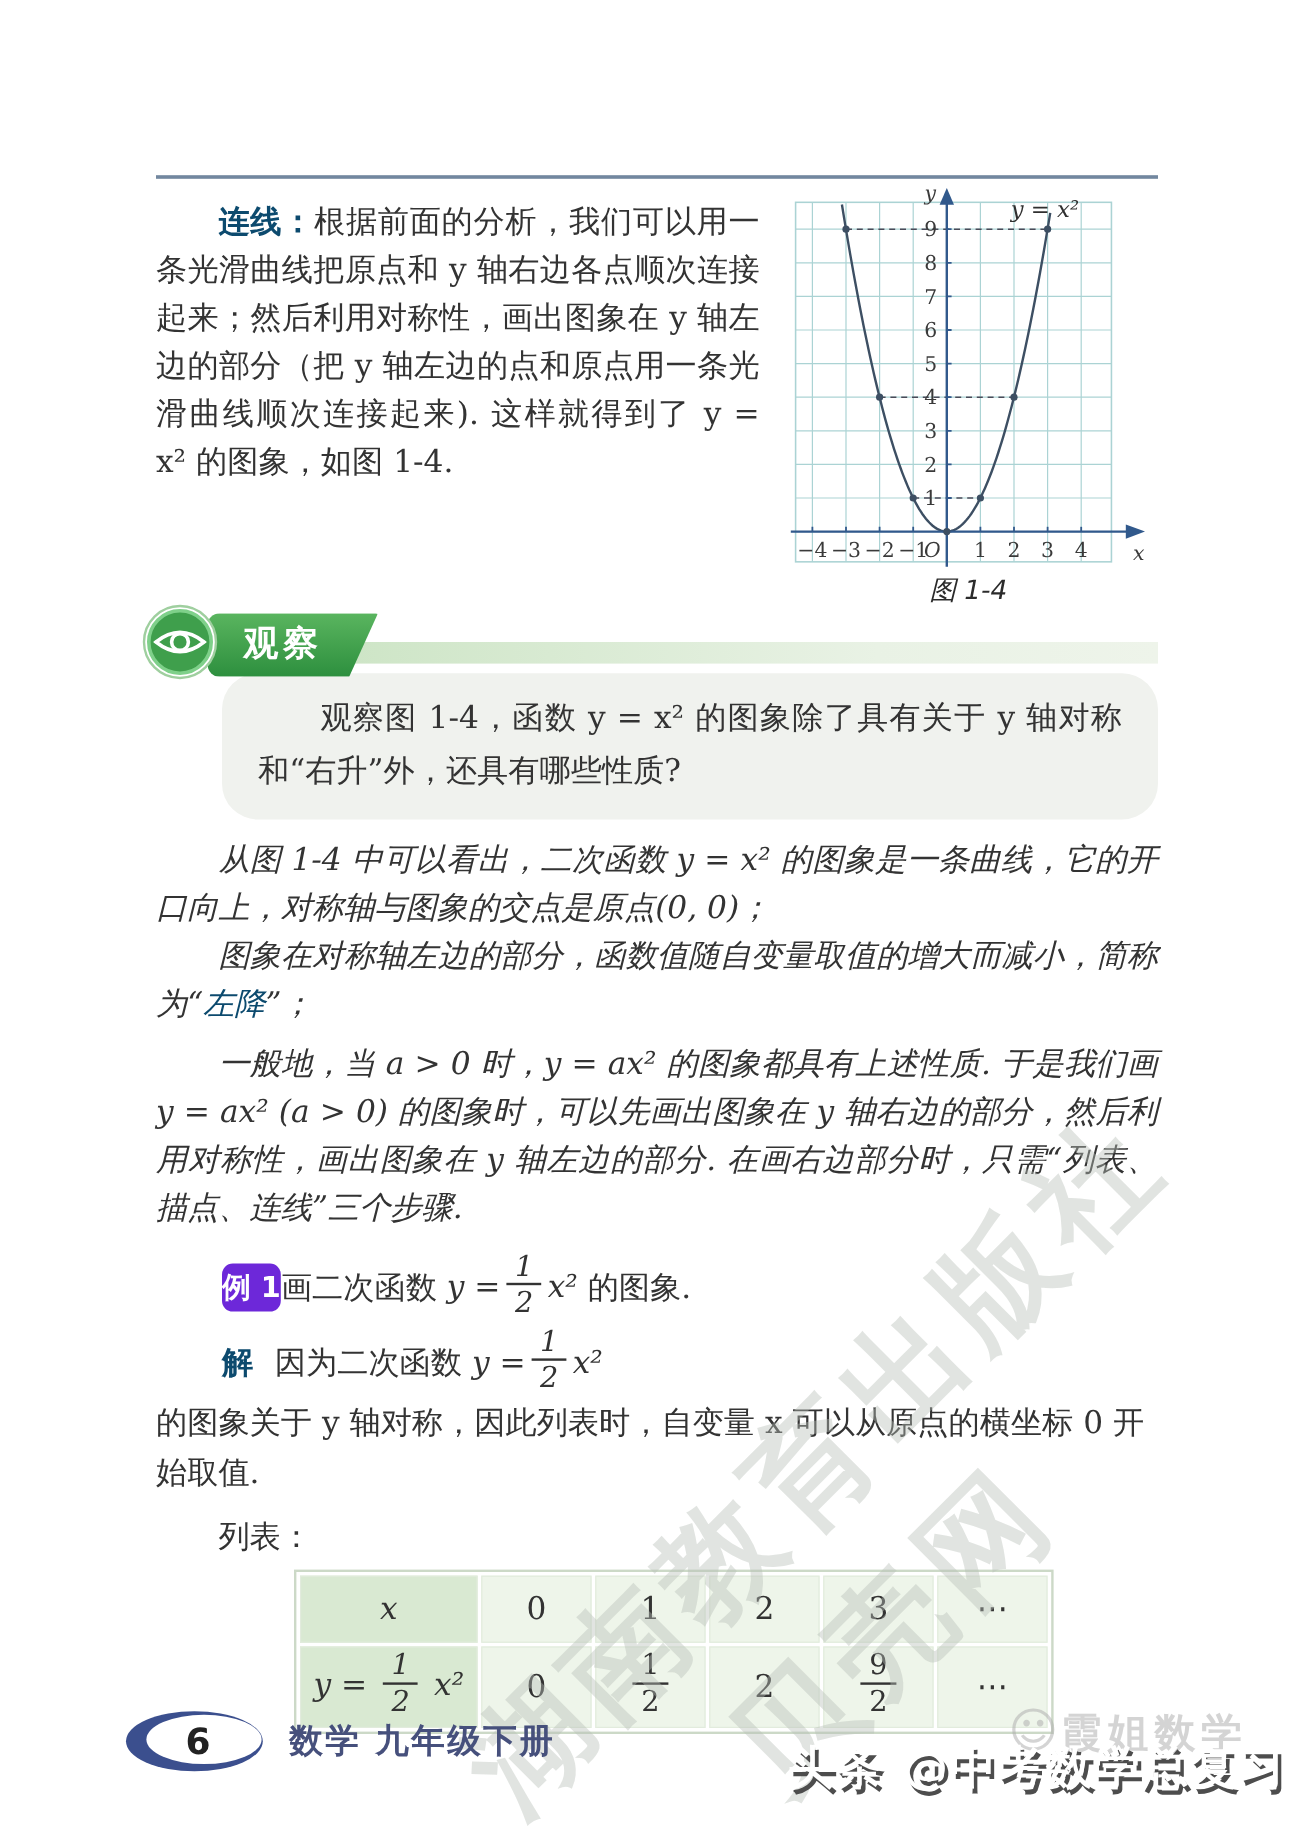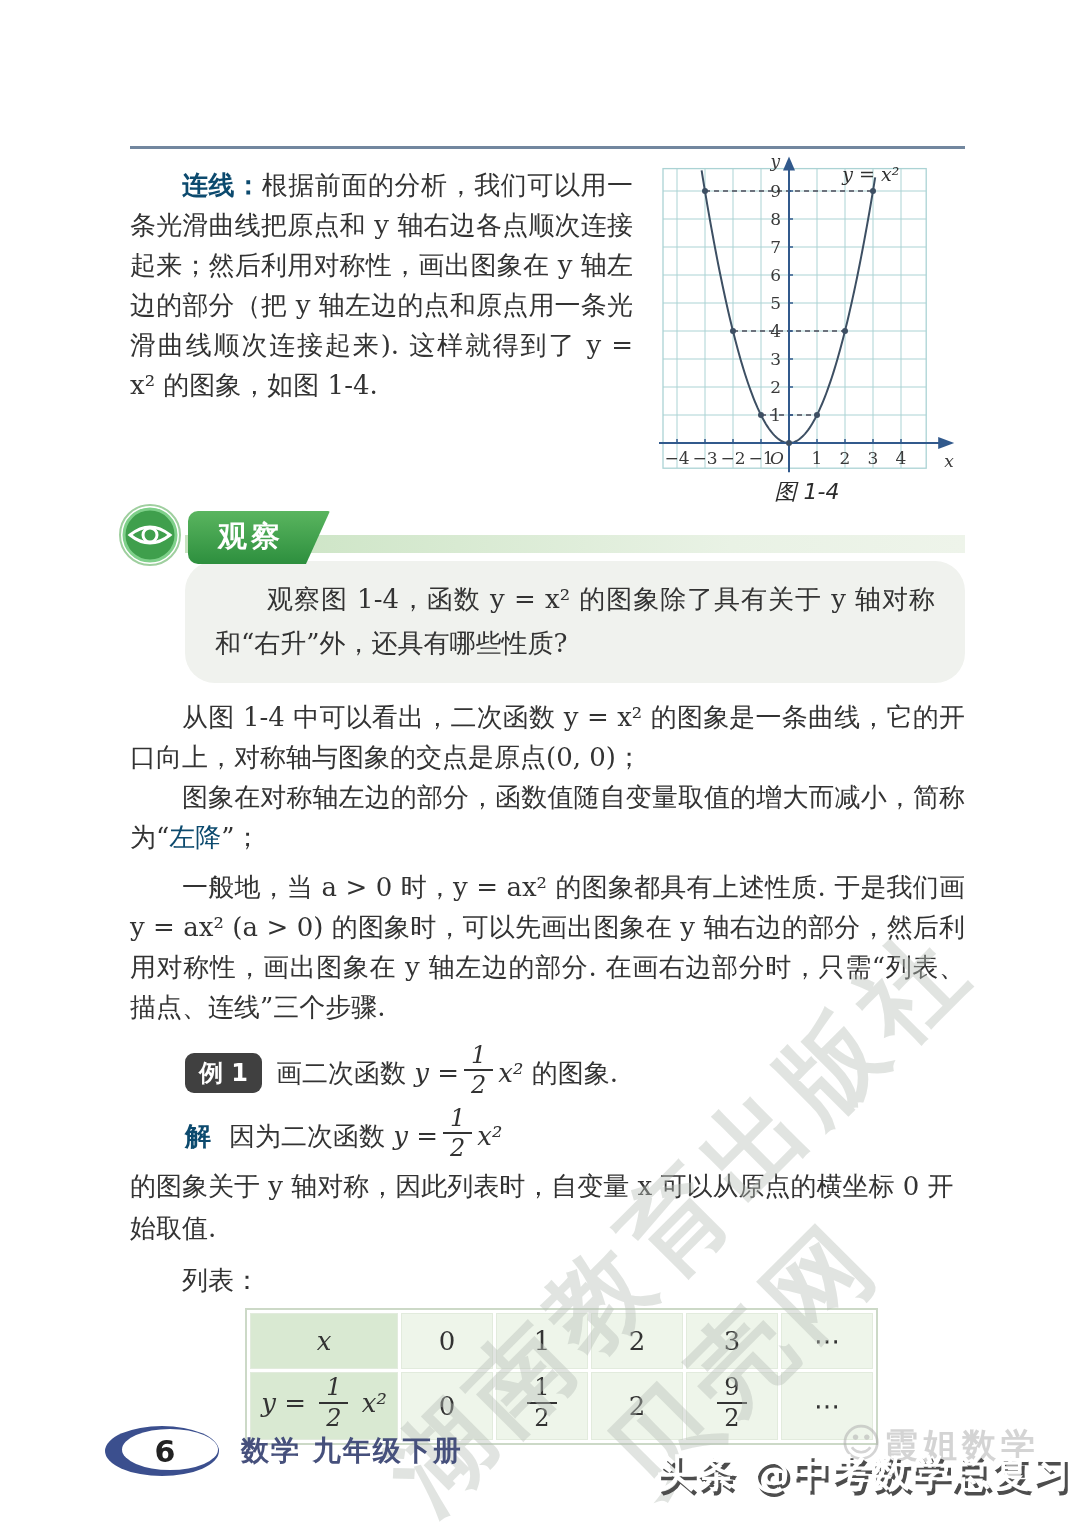--- a/index.html
+++ b/index.html
@@ -15,37 +15,37 @@
   .figure-caption { text-align:center; font-size:22px; color:#2b2b2b; margin-top:2px; font-family:"DejaVu Sans", sans-serif;font-style:italic; }
   .intro { margin-top:16px; font-size:26px; line-height:40px; text-align:justify; text-indent:2em; }
   .cyan { color:#0c4a6e; }
   .lead { font-weight:bold; font-family:"DejaVu Sans", sans-serif; }
 
   
   .observe { clear:both; margin-top:6px; position:relative; }
   .obs-header { position:relative; height:50px; }
   .obs-strip { position:absolute; left:55px; right:0; top:24px; height:18px;
                background:linear-gradient(to right,#c7e2bf,#e9f2e5 70%,#eef4ea); }
-  .obs-banner { position:absolute; left:58px; top:0; background:linear-gradient(#5ab55f,#2d8f3e);
+  .obs-banner { position:absolute; left:43px; top:0; background:linear-gradient(#5ab55f,#2d8f3e);
                 color:#fff; font-family:"DejaVu Sans", sans-serif; font-weight:bold; font-size:29px;
                 padding:6px 46px 7px 30px; clip-path:polygon(0 0,100% 0,calc(100% - 24px) 100%,0 100%);
                 border-radius:10px 2px 0 10px; letter-spacing:4px; }
   .obs-eye { position:absolute; left:-12px; top:-8px; width:64px; height:64px; }
   .obs-box { margin-left:55px; background:#f0f2ee; padding:16px 30px 18px; font-size:26px; line-height:44px; text-indent:2em; text-align:justify;border-radius:30px; }
 
   
   .analysis { margin-top:14px; }
-  .analysis p { font-size:26px; line-height:40px; text-indent:2em; text-align:justify; }
+  .analysis p { font-size:26px; line-height:40px; text-indent:2em; text-align:justify;font-style:italic; }
   .analysis .p4 { margin-top:10px; }
 
   
   .example { margin-top:18px; font-size:26px; }
   .ex-line { display:flex; align-items:center; flex-wrap:wrap; margin-left:55px; }
-  .badge { display:inline-block; background:#404040; color:#fff; font-family:"DejaVu Sans", sans-serif;
-           font-size:24px; font-weight:bold; padding:4px 14px; border-radius:9px; margin-right:14px; }
+  .badge { display:inline-block; background:#6d28d9; color:#fff; font-family:"DejaVu Sans", sans-serif;
+           font-size:24px; font-weight:bold; padding:4px 0; border-radius:9px; }
   .mi { font-style:italic; font-family:"DejaVu Serif", serif; }
   .frac { display:inline-block; vertical-align:middle; text-align:center; margin:0 5px; transform:translateY(-3px); line-height:1.1; }
   .frac .num { display:block; padding:0 7px 1px; border-bottom:2px solid #333; font-size:24px; }
   .frac .den { display:block; padding-top:1px; font-size:24px; }
   .solution { margin-top:6px; display:flex; align-items:center; flex-wrap:wrap; text-indent:0; line-height:42px; }
   .solution .sol-label { font-weight:bold; font-family:"DejaVu Sans", sans-serif; margin:0 18px 0 55px; }
   .list-label { margin-top:14px; font-size:26px; text-indent:2em; }
 
   
   table.values { margin:10px 0 0 115px; border-collapse:separate; border-spacing:3px;

